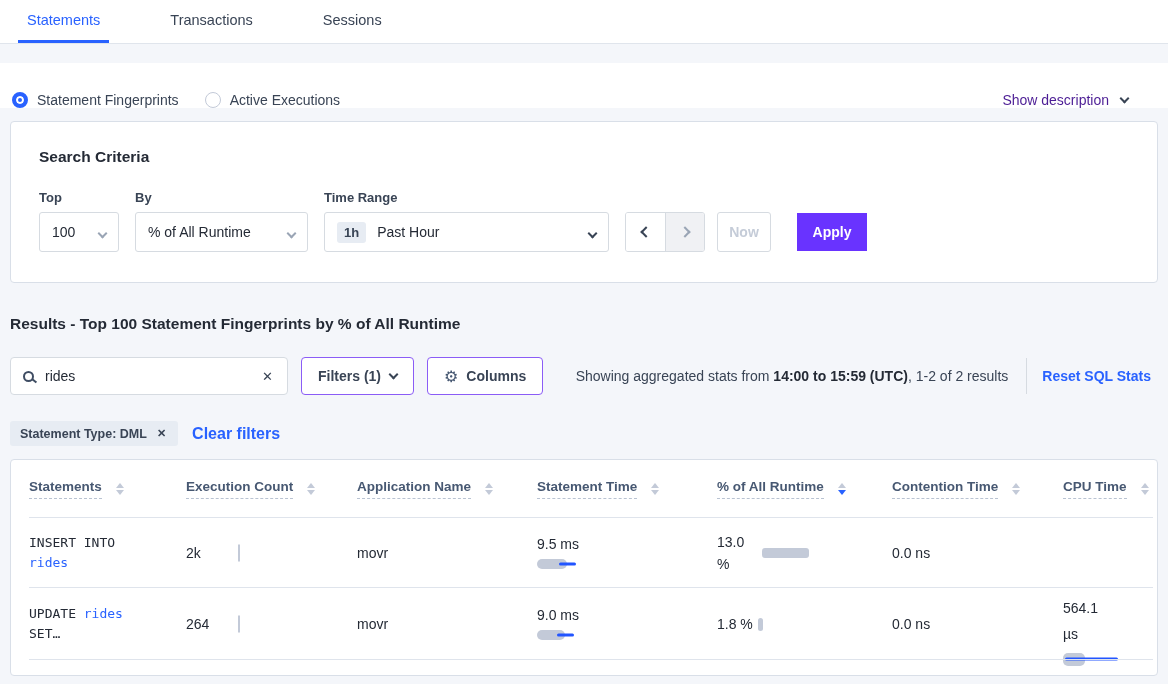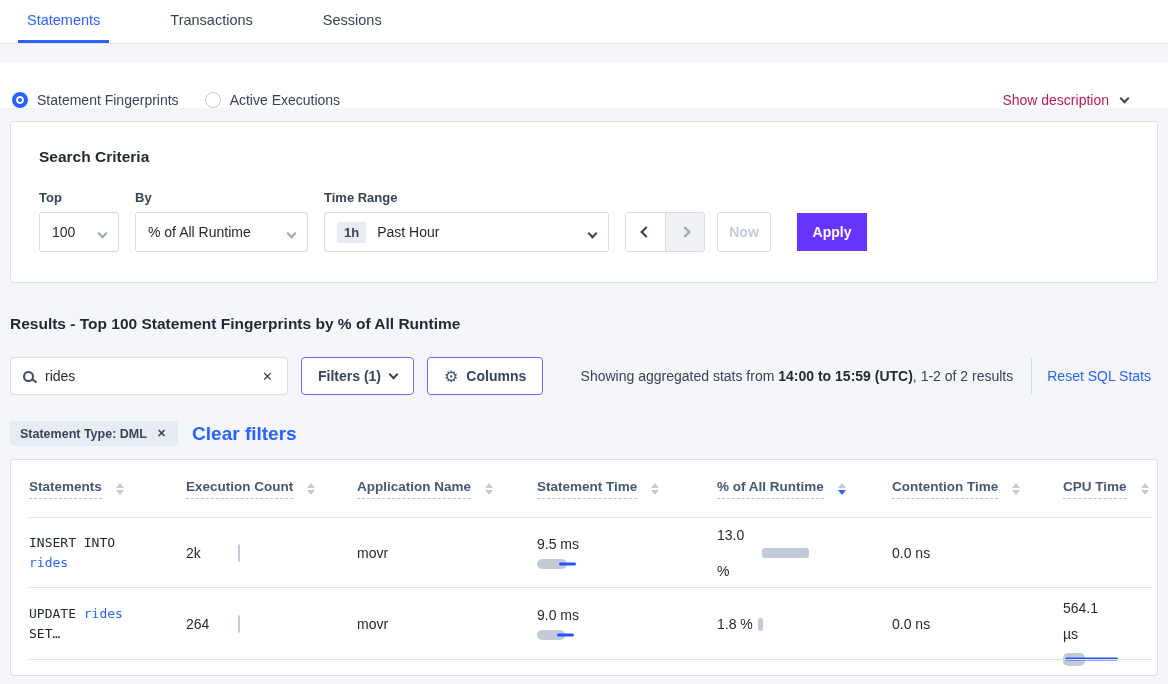--- a/index.html
+++ b/index.html
@@ -12,21 +12,21 @@
          border-bottom:3px solid transparent; color:#394455; cursor:pointer; }
   .tab.active { color:#2962ff; border-bottom-color:#2962ff; font-weight:400; }
 
   
   .viewbar { background:#fff; margin-top:19px; height:45px; display:flex; align-items:flex-end; padding:0 40px 0 12px; }
   .radio-opt { display:flex; align-items:center; margin-right:26px; cursor:pointer; font-size:14px; color:#394455; }
   .radio { width:16px; height:16px; border-radius:50%; margin-right:9px; flex:0 0 auto; }
   .radio.on { background:#2962ff; border:4px solid #2962ff; box-shadow:inset 0 0 0 2px #fff; }
   .radio.off { background:#fff; border:1.5px solid #c3cad8; }
   .spacer { flex:1; }
-  .showdesc { display:flex; align-items:center; font-size:14px; color:#be185d; cursor:pointer; }
+  .showdesc { display:flex; align-items:center; font-size:14px; color:#4c1d95; cursor:pointer; }
 
   .chev { display:inline-block; width:7px; height:7px; border-right:2px solid #394455; border-bottom:2px solid #394455; }
   .chev.down { transform:rotate(45deg); margin-top:-4px; }
   .chev.left { transform:rotate(135deg); }
   .chev.right { transform:rotate(-45deg); }
   .chev.lite { border-color:#9aa5b5; }
 
   
   .card { background:#fff; border:1px solid #d9dfe8; border-radius:4px; margin:13px 10px 0; }
   .sc-card { padding:26px 28px 30px; }
@@ -63,27 +63,27 @@
   .mag::after { content:""; position:absolute; width:5px; height:2px; background:#3f4d63; right:-5px; bottom:-2px; transform:rotate(40deg); }
   .searchbox input { border:none; outline:none; flex:1; margin-left:11px; font-size:14px; color:#242a35; font-family:"Liberation Sans",sans-serif; }
   .xicon { color:#394455; font-size:13px; cursor:pointer; padding:0 2px; }
   .tb-btn { height:38px; background:#fff; border:1px solid #8b5cf6; border-radius:4px; display:flex; align-items:center;
             padding:0 16px; margin-left:13px; font-size:14px; font-weight:700; color:#394455; cursor:pointer; }
   .tb-btn .chev { margin-left:9px; margin-top:-3px; }
   .gear { font-size:16px; margin-right:8px; color:#475872; font-weight:400; }
   .showing { margin-left:auto; font-size:14px; color:#394455; white-space:nowrap; }
   .showing b { color:#242a35; }
   .vdiv { width:1px; height:36px; background:#d6dbe1; margin:0 15px 0 18px; }
-  .reset-link { color:#2962ff; font-weight:400; font-size:14px; white-space:nowrap; margin-right:7px; cursor:pointer; }
+  .reset-link { color:#2962ff; font-weight:700; font-size:14px; white-space:nowrap; margin-right:7px; cursor:pointer; }
 
   .chiprow { display:flex; align-items:center; margin:26px 10px 0; }
   .chip { background:#e7ecf3; border-radius:3px; height:25px; display:flex; align-items:center; padding:0 10px;
           font-size:12.5px; font-weight:700; color:#394455; }
   .chip .xicon { margin-left:8px; font-size:11px; }
-  .clear-link { color:#2962ff; font-weight:700; font-size:19px; margin-left:14px; cursor:pointer; }
+  .clear-link { color:#2962ff; font-weight:700; font-size:16px; margin-left:14px; cursor:pointer; }
 
   
   .table-card { margin-top:13px; height:217px; overflow:hidden; }
   .thead { display:flex; height:58px; align-items:center; position:relative; }
   .trow { display:flex; height:70px; align-items:center; position:relative; }
   .trow.r2 { height:72px; }
   .row-sep { position:absolute; bottom:0; left:18px; right:4px; height:1px; background:#dfe4ec; }
   .c1 { width:175px; padding-left:18px; } .c2 { width:171px; } .c3 { width:180px; }
   .c4 { width:180px; } .c5 { width:175px; } .c6 { width:171px; } .c7 { flex:1; }
   .th { display:flex; align-items:center; cursor:pointer; }
@@ -97,21 +97,21 @@
   .mono { font-family:"DejaVu Sans Mono", monospace; font-size:13px; line-height:20px; color:#242a35; }
   .stmt-box { width:114px; }
   .stmt-link { color:#2962ff; cursor:pointer; }
   .cellnum { font-size:14px; color:#242a35; }
   .exec-cell { position:relative; }
   .exec-tick { position:absolute; left:52px; top:50%; transform:translateY(-50%); width:2px; height:17px; background:#c3cad8; }
   .bar-wrap { position:relative; margin-top:5px; height:14px; display:flex; align-items:center; }
   .bar-track { background:#c3cad8; border-radius:5px; }
   .bar-mean { position:absolute; background:#2255ff; border-radius:2px; top:50%; transform:translateY(-50%); }
   .pct-cell { display:flex; align-items:center; }
-  .pct-text { width:40px; font-size:14px; color:#242a35; line-height:36px; }
+  .pct-text { width:40px; font-size:14px; color:#242a35; line-height:22px; }
   .pct-bar { background:#c3cad8; border-radius:3px; margin-left:5px; }
   .cpu-cell { align-self:flex-start; padding-top:7px; }
   .cpu-text { width:46px; font-size:14px; color:#242a35; line-height:26px; }
 </style>
 </head>
 <body>
 
 <div class="tabbar">
   <div class="tab active">Statements</div>
   <div class="tab">Transactions</div>

